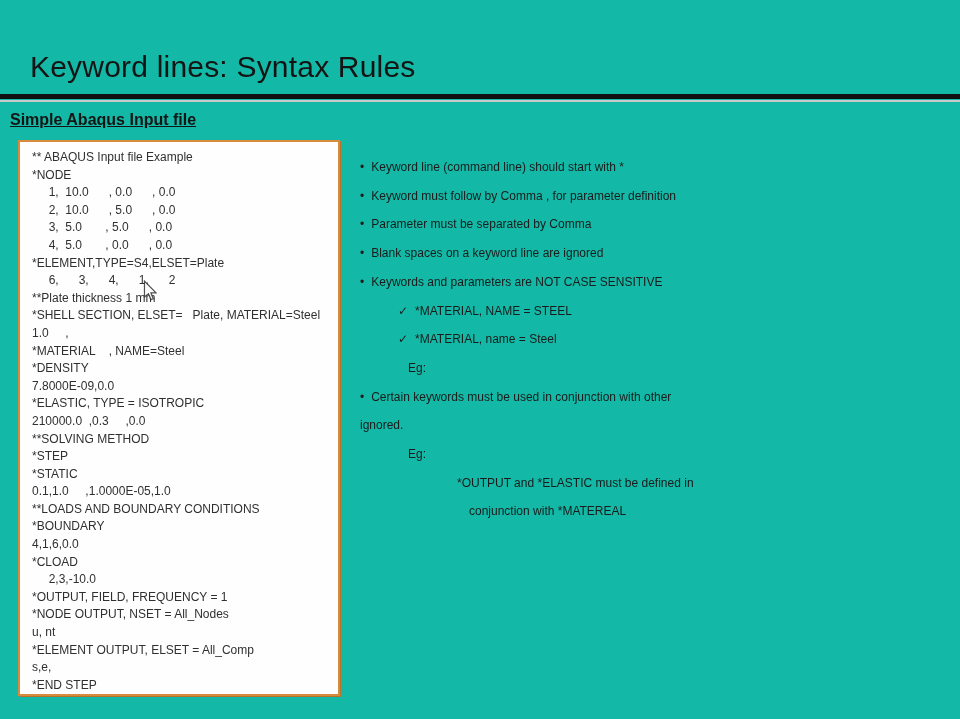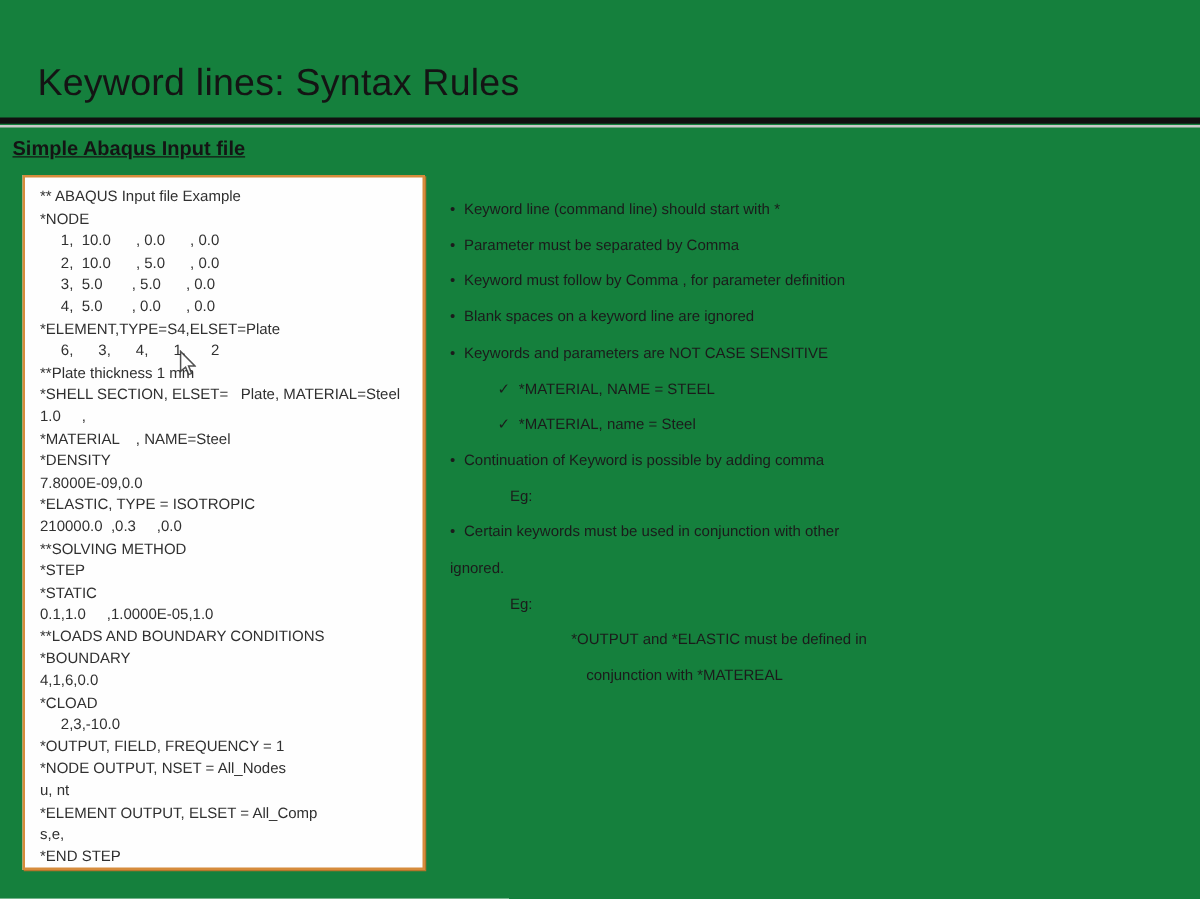--- a/index.html
+++ b/index.html
@@ -1,16 +1,16 @@
 <!DOCTYPE html>
 <html><head>
 <meta charset="utf-8">
 <style>
   html,body{margin:0;padding:0;background:#ffffff;}
-  .slide{position:relative;width:960px;height:719px;background:#15803d;overflow:hidden;
+  .slide{position:relative;width:960px;height:719px;background:#14b8a6;overflow:hidden;
          font-family:"Liberation Sans","DejaVu Sans",sans-serif;color:#1b1b1b;}
 
   .title{position:absolute;left:30px;top:50px;font-size:30px;font-weight:400;color:#141414;
          letter-spacing:0.2px;white-space:nowrap;}
   .rule-black{position:absolute;left:0;top:94px;width:960px;height:5px;background:#101010;}
   .rule-gray{position:absolute;left:0;top:100px;width:960px;height:2px;background:#c9c9c9;}
 
   .subtitle{position:absolute;left:10px;top:111px;font-size:16px;font-weight:700;
             text-decoration:underline;color:#141414;white-space:nowrap;}
 
@@ -68,27 +68,26 @@
 *OUTPUT, FIELD, FREQUENCY = 1
 *NODE OUTPUT, NSET = All_Nodes
 u, nt
 *ELEMENT OUTPUT, ELSET = All_Comp
 s,e,
 *END STEP</pre>
   </div>
 
   <div class="right-col">
       <div class="li-row" style="padding-left: 0px;"><span class="li-marker">•</span><span class="li-text">Keyword line (command line) should start with *</span></div>
+      <div class="li-row" style="padding-left: 0px;"><span class="li-marker">•</span><span class="li-text">Keyword must follow by Comma , for parameter definition</span></div>
       <div class="li-row" style="padding-left: 0px;"><span class="li-marker">•</span><span class="li-text">Parameter must be separated by Comma</span></div>
-      <div class="li-row" style="padding-left: 0px;"><span class="li-marker">•</span><span class="li-text">Keyword must follow by Comma , for parameter definition</span></div>
       <div class="li-row" style="padding-left: 0px;"><span class="li-marker">•</span><span class="li-text">Blank spaces on a keyword line are ignored</span></div>
       <div class="li-row" style="padding-left: 0px;"><span class="li-marker">•</span><span class="li-text">Keywords and parameters are NOT CASE SENSITIVE</span></div>
       <div class="li-row" style="padding-left: 38px;"><span class="li-marker">✓</span><span class="li-text">*MATERIAL, NAME = STEEL</span></div>
       <div class="li-row" style="padding-left: 38px;"><span class="li-marker">✓</span><span class="li-text">*MATERIAL, name = Steel</span></div>
-      <div class="li-row" style="padding-left: 0px;"><span class="li-marker">•</span><span class="li-text">Continuation of Keyword is possible by adding comma</span></div>
       <div class="li-row" style="padding-left: 48px;"><span class="li-text">Eg:</span></div>
       <div class="li-row" style="padding-left: 0px;"><span class="li-marker">•</span><span class="li-text">Certain keywords must be used in conjunction with other</span></div>
       <div class="li-row" style="padding-left: 0px;"><span class="li-text">ignored.</span></div>
       <div class="li-row" style="padding-left: 48px;"><span class="li-text">Eg:</span></div>
       <div class="li-row" style="padding-left: 97px;"><span class="li-text">*OUTPUT and *ELASTIC must be defined in</span></div>
       <div class="li-row" style="padding-left: 109px;"><span class="li-text">conjunction with *MATEREAL</span></div>
     </div>
 
   <svg class="cursor" viewBox="0 0 12 19" xmlns="http://www.w3.org/2000/svg">
     <path d="M1 1 L1 15.4 L4.6 12.4 L6.8 17.8 L9 16.9 L6.8 11.6 L11.4 11.6 Z" fill="#ffffff" stroke="#3a3a3a" stroke-width="1.1"></path>

